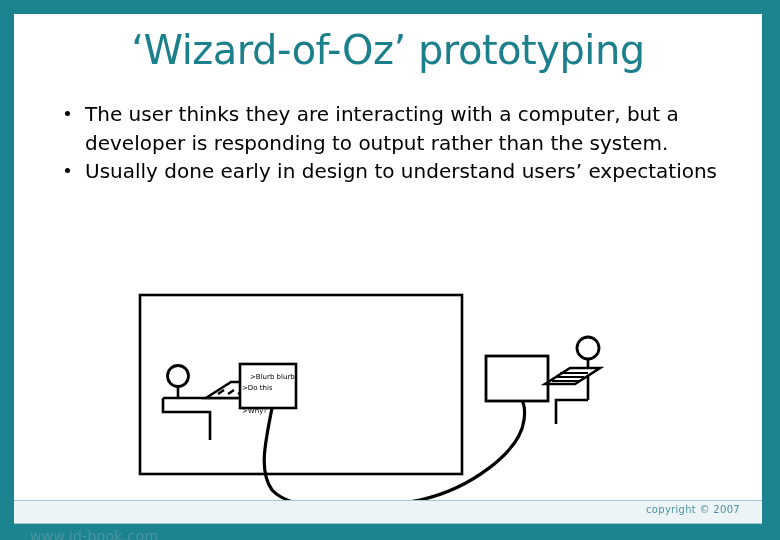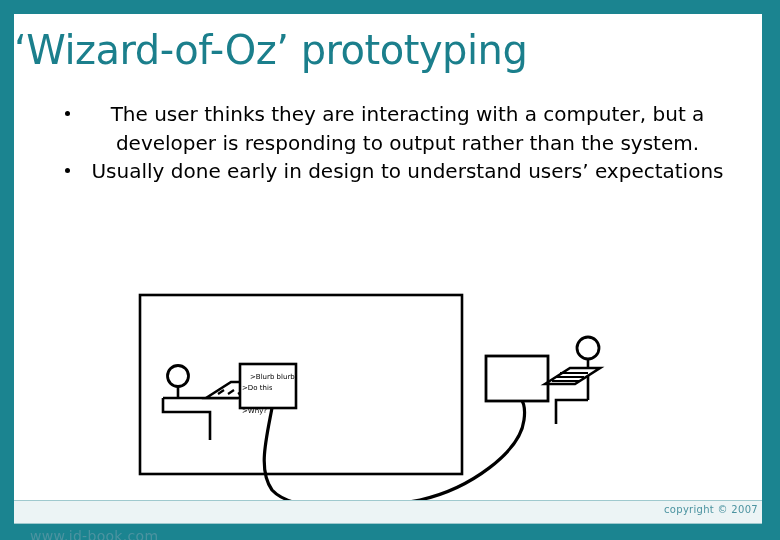--- a/index.html
+++ b/index.html
@@ -26,20 +26,21 @@
     top: 14px;
     width: 748px;
     height: 486px;
     background: #ffffff;
   }
   .slide-title {
     position: absolute;
     left: 14px;
     top: 28px;
     width: 748px;
+    text-align: center;
     color: #1b7f8c;
     font-size: 40px;
     font-family: "DejaVu Sans", sans-serif;
     font-weight: normal;
     letter-spacing: -0.5px;
     line-height: 1.1;
     white-space: nowrap;
   }
   .bullets {
     position: absolute;
@@ -51,21 +52,20 @@
     list-style: none;
     color: #000000;
     font-size: 20px;
     font-family: "DejaVu Sans", sans-serif;
     line-height: 1.43;
   }
   .bullets li {
     position: relative;
     padding-left: 27px;
     margin: 0 0 0 0;
-    text-align: center;
   }
   .bullets li .dot {
     position: absolute;
     left: 7px;
     top: 11px;
     width: 5px;
     height: 5px;
     background: #000;
     border-radius: 50%;
   }
@@ -91,21 +91,21 @@
     position: absolute;
     left: 30px;
     top: 528px;
     color: #4c93a0;
     font-size: 14px;
     font-family: "DejaVu Sans", sans-serif;
     letter-spacing: 0.3px;
   }
   .footer-right {
     position: absolute;
-    right: 22px;
+    right: 40px;
     top: 504px;
     color: #4c93a0;
     font-size: 10px;
     font-family: "DejaVu Sans", sans-serif;
     letter-spacing: 0.3px;
     text-align: left;
   }
   .screen-text {
     position: absolute;
     font-family: "DejaVu Sans", sans-serif;

